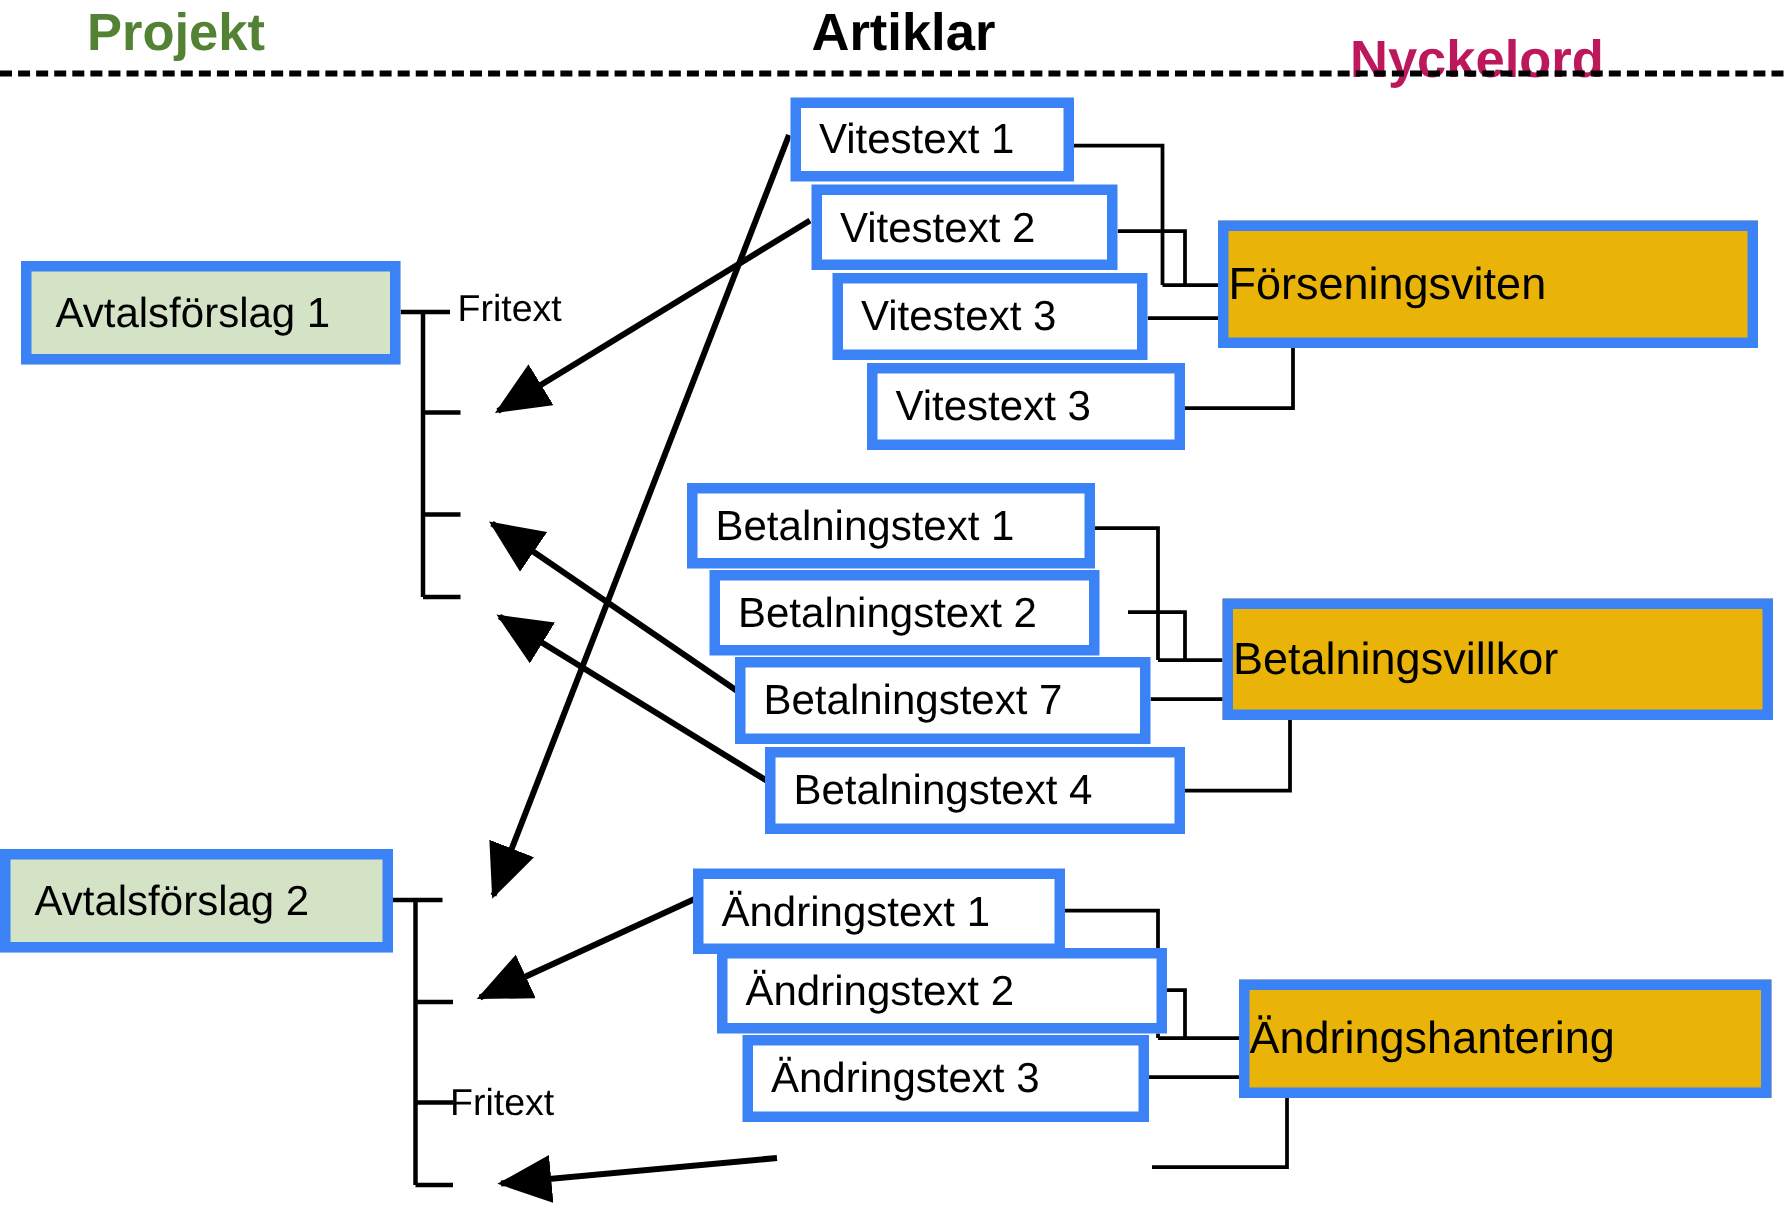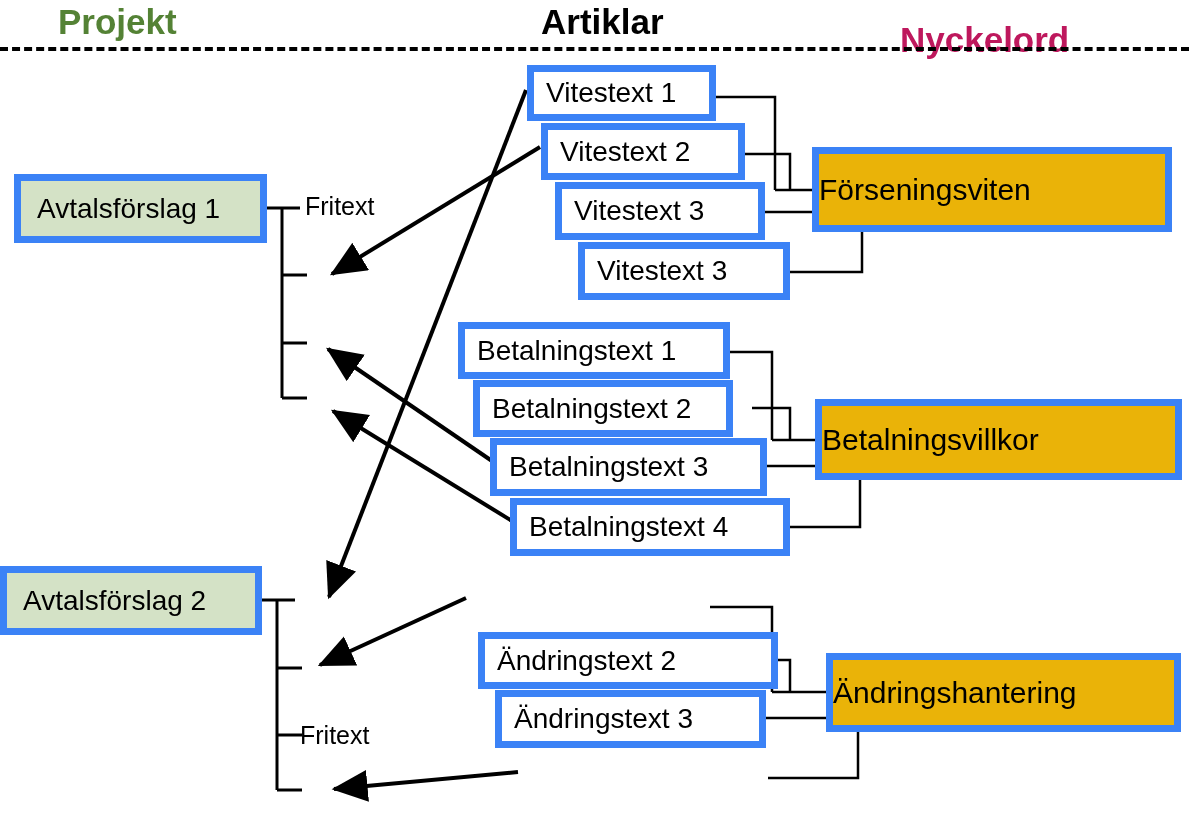--- a/index.html
+++ b/index.html
@@ -168,26 +168,29 @@
     <span>Vitestext 3</span>
   </div>
 
   <div class="box article" style="left:458px;top:322px;width:272px;height:57px;">
     <span>Betalningstext 1</span>
   </div>
   <div class="box article" style="left:473px;top:380px;width:260px;height:57px;">
     <span>Betalningstext 2</span>
   </div>
   <div class="box article" style="left:490px;top:438px;width:277px;height:58px;">
-    <span>Betalningstext 3</span>
+    <span>Betalningstext 7</span>
   </div>
   <div class="box article" style="left:510px;top:498px;width:280px;height:58px;">
     <span>Betalningstext 4</span>
   </div>
 
+  <div class="box article" style="left:462px;top:579px;width:248px;height:57px;">
+    <span>Ändringstext 1</span>
+  </div>
   <div class="box article" style="left:478px;top:632px;width:300px;height:57px;">
     <span>Ändringstext 2</span>
   </div>
   <div class="box article" style="left:495px;top:690px;width:271px;height:58px;text-align:center;">
     <span>Ändringstext 3</span>
   </div>
 
   <div class="box keyword" style="left:812px;top:147px;width:360px;height:85px;">
     <span>Förseningsviten</span>
   </div>

